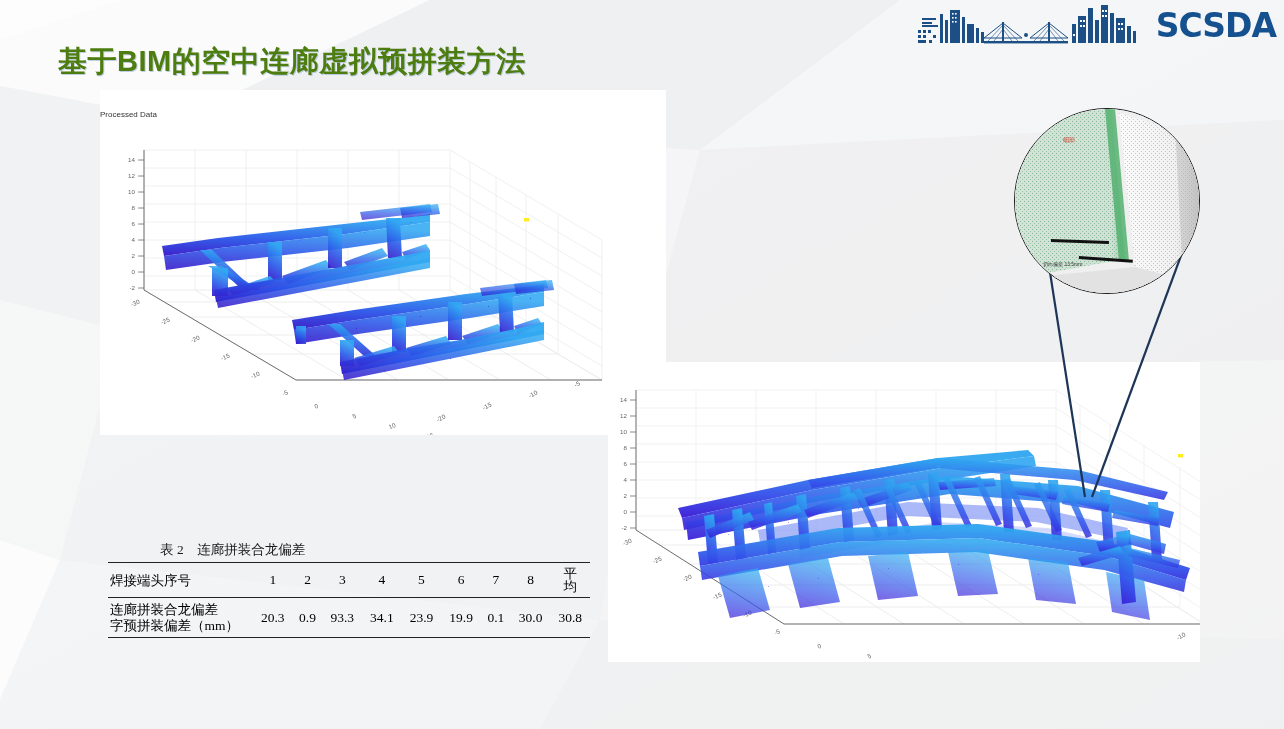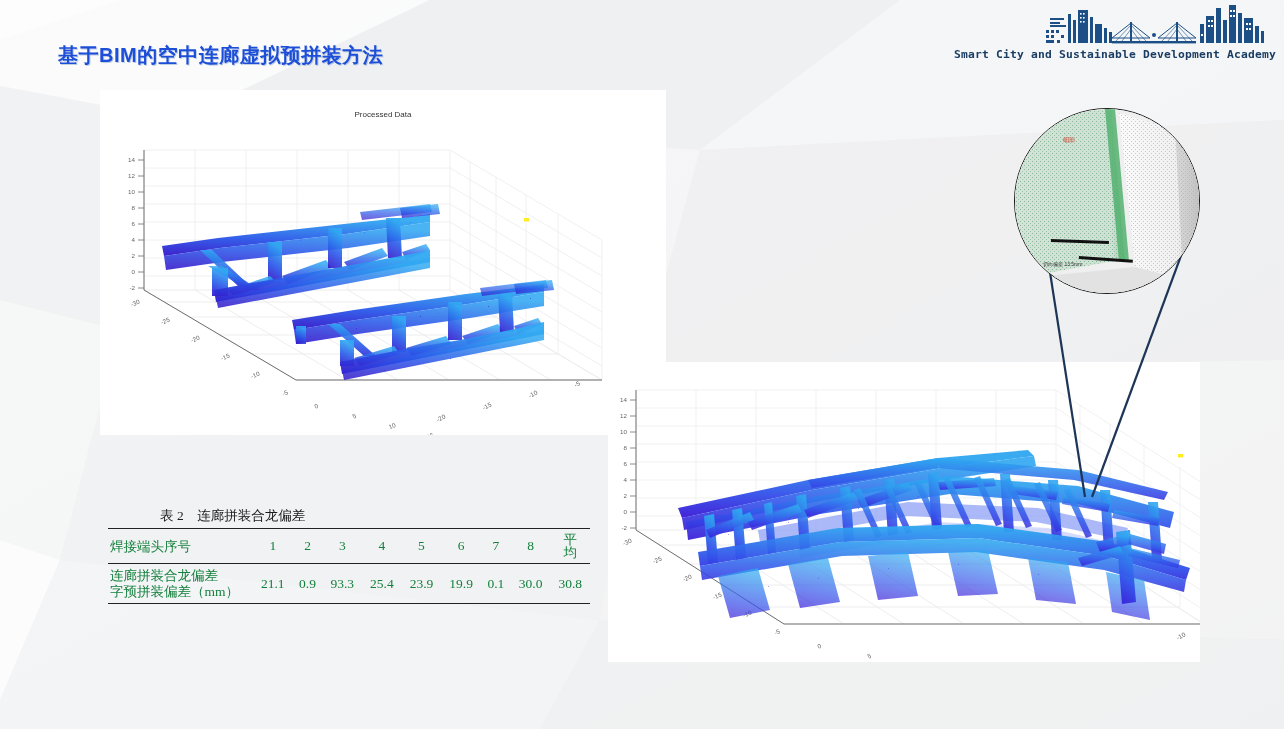--- a/index.html
+++ b/index.html
@@ -13,23 +13,23 @@
     background: #f2f3f4;
   }
 
   
   .bg-facets { position: absolute; inset: 0; z-index: 0; }
 
   
   .slide-title {
     position: absolute;
     left: 58px; top: 42px;
-    font-size: 20px;
+    font-size: 29px;
     font-weight: bold;
-    color: #1d4ed8;
+    color: #4d7c0f;
     letter-spacing: 0.5px;
     text-shadow: 1px 1px 0 rgba(120,150,200,.45);
     white-space: nowrap;
     z-index: 6;
   }
 
   .logo-block {
     position: absolute;
     right: 8px; top: 4px;
     z-index: 7;
@@ -53,44 +53,44 @@
   .panel {
     position: absolute;
     background: #ffffff;
     z-index: 3;
   }
   #chart-left  { left: 100px; top: 90px;  width: 566px; height: 345px; }
   #chart-right { left: 608px; top: 362px; width: 592px; height: 300px; }
 
   .chart-title {
     position: absolute; width: 100%;
-    text-align: center;
+    text-align: left;
     font-size: 8px; color: #333;
     font-family: "Liberation Sans", sans-serif;
   }
   .axis-svg { position: absolute; inset: 0; width: 100%; height: 100%; }
   .tick {
     font-size: 6.2px;
     fill: #666;
     font-family: "Liberation Sans", sans-serif;
   }
 
   
   .tbl-wrap {
     position: absolute;
-    left: 108px; top: 507px;
+    left: 108px; top: 541px;
     width: 482px;
     z-index: 5;
     background: transparent;
   }
   table.dev-table {
     border-collapse: collapse;
     width: 100%;
     font-family: "Liberation Serif", "DejaVu Serif", serif;
-    color: #15803d;
+    color: #000000;
   }
   table.dev-table td { padding: 4px 2px; font-size: 13.5px; }
   .tbl-caption {
     font-family: "Liberation Serif", serif;
     font-size: 13.5px;
     padding-left: 52px;
     padding-bottom: 3px;
     color: #1b1b1b;
   }
   .rule-top    { border-top: 1.6px solid #222; }
@@ -213,22 +213,22 @@
         <rect x="202" y="19" width="2" height="2" fill="#ffffff"></rect>
         <rect x="205" y="19" width="2" height="2" fill="#ffffff"></rect>
         <rect x="202" y="24" width="2" height="2" fill="#ffffff"></rect>
         <rect x="205" y="24" width="2" height="2" fill="#ffffff"></rect>
         <rect x="186" y="6" width="2" height="2" fill="#ffffff"></rect>
         <rect x="189" y="6" width="2" height="2" fill="#ffffff"></rect>
         <rect x="186" y="11" width="2" height="2" fill="#ffffff"></rect>
         <rect x="189" y="11" width="2" height="2" fill="#ffffff"></rect>
       </g>
     </svg>
+    <div class="logo-word">SCSDA</div>
   </div>
-  <div class="logo-tag">Smart City and Sustainable Development Academy</div>
 </div>
 
 <div class="panel" id="chart-left">
   <div class="chart-title" style="top:20px">Processed Data</div>
 
   <svg class="axis-svg" viewBox="0 0 566 345" preserveAspectRatio="none">
     <defs>
       <linearGradient id="pcL" x1="0" y1="1" x2="0.25" y2="0">
         <stop offset="0%" stop-color="#3415c9"></stop>
         <stop offset="45%" stop-color="#2a55e8"></stop>
@@ -663,24 +663,24 @@
         <td class="avg-cell">
           <div>平</div>
           <div>均</div>
         </td>
       </tr>
       <tr class="rule-bottom">
         <td class="lbl-cell">
           <div>连廊拼装合龙偏差</div>
           <div class="u-line">字预拼装偏差（mm）</div>
         </td>
-        <td class="num-cell">21.1</td>
+        <td class="num-cell">20.3</td>
         <td class="num-cell">0.9</td>
         <td class="num-cell">93.3</td>
-        <td class="num-cell">25.4</td>
+        <td class="num-cell">34.1</td>
         <td class="num-cell">23.9</td>
         <td class="num-cell">19.9</td>
         <td class="num-cell">0.1</td>
         <td class="num-cell">30.0</td>
         <td class="num-cell">30.8</td>
       </tr>
     </tbody>
   </table>
 </div>
 

